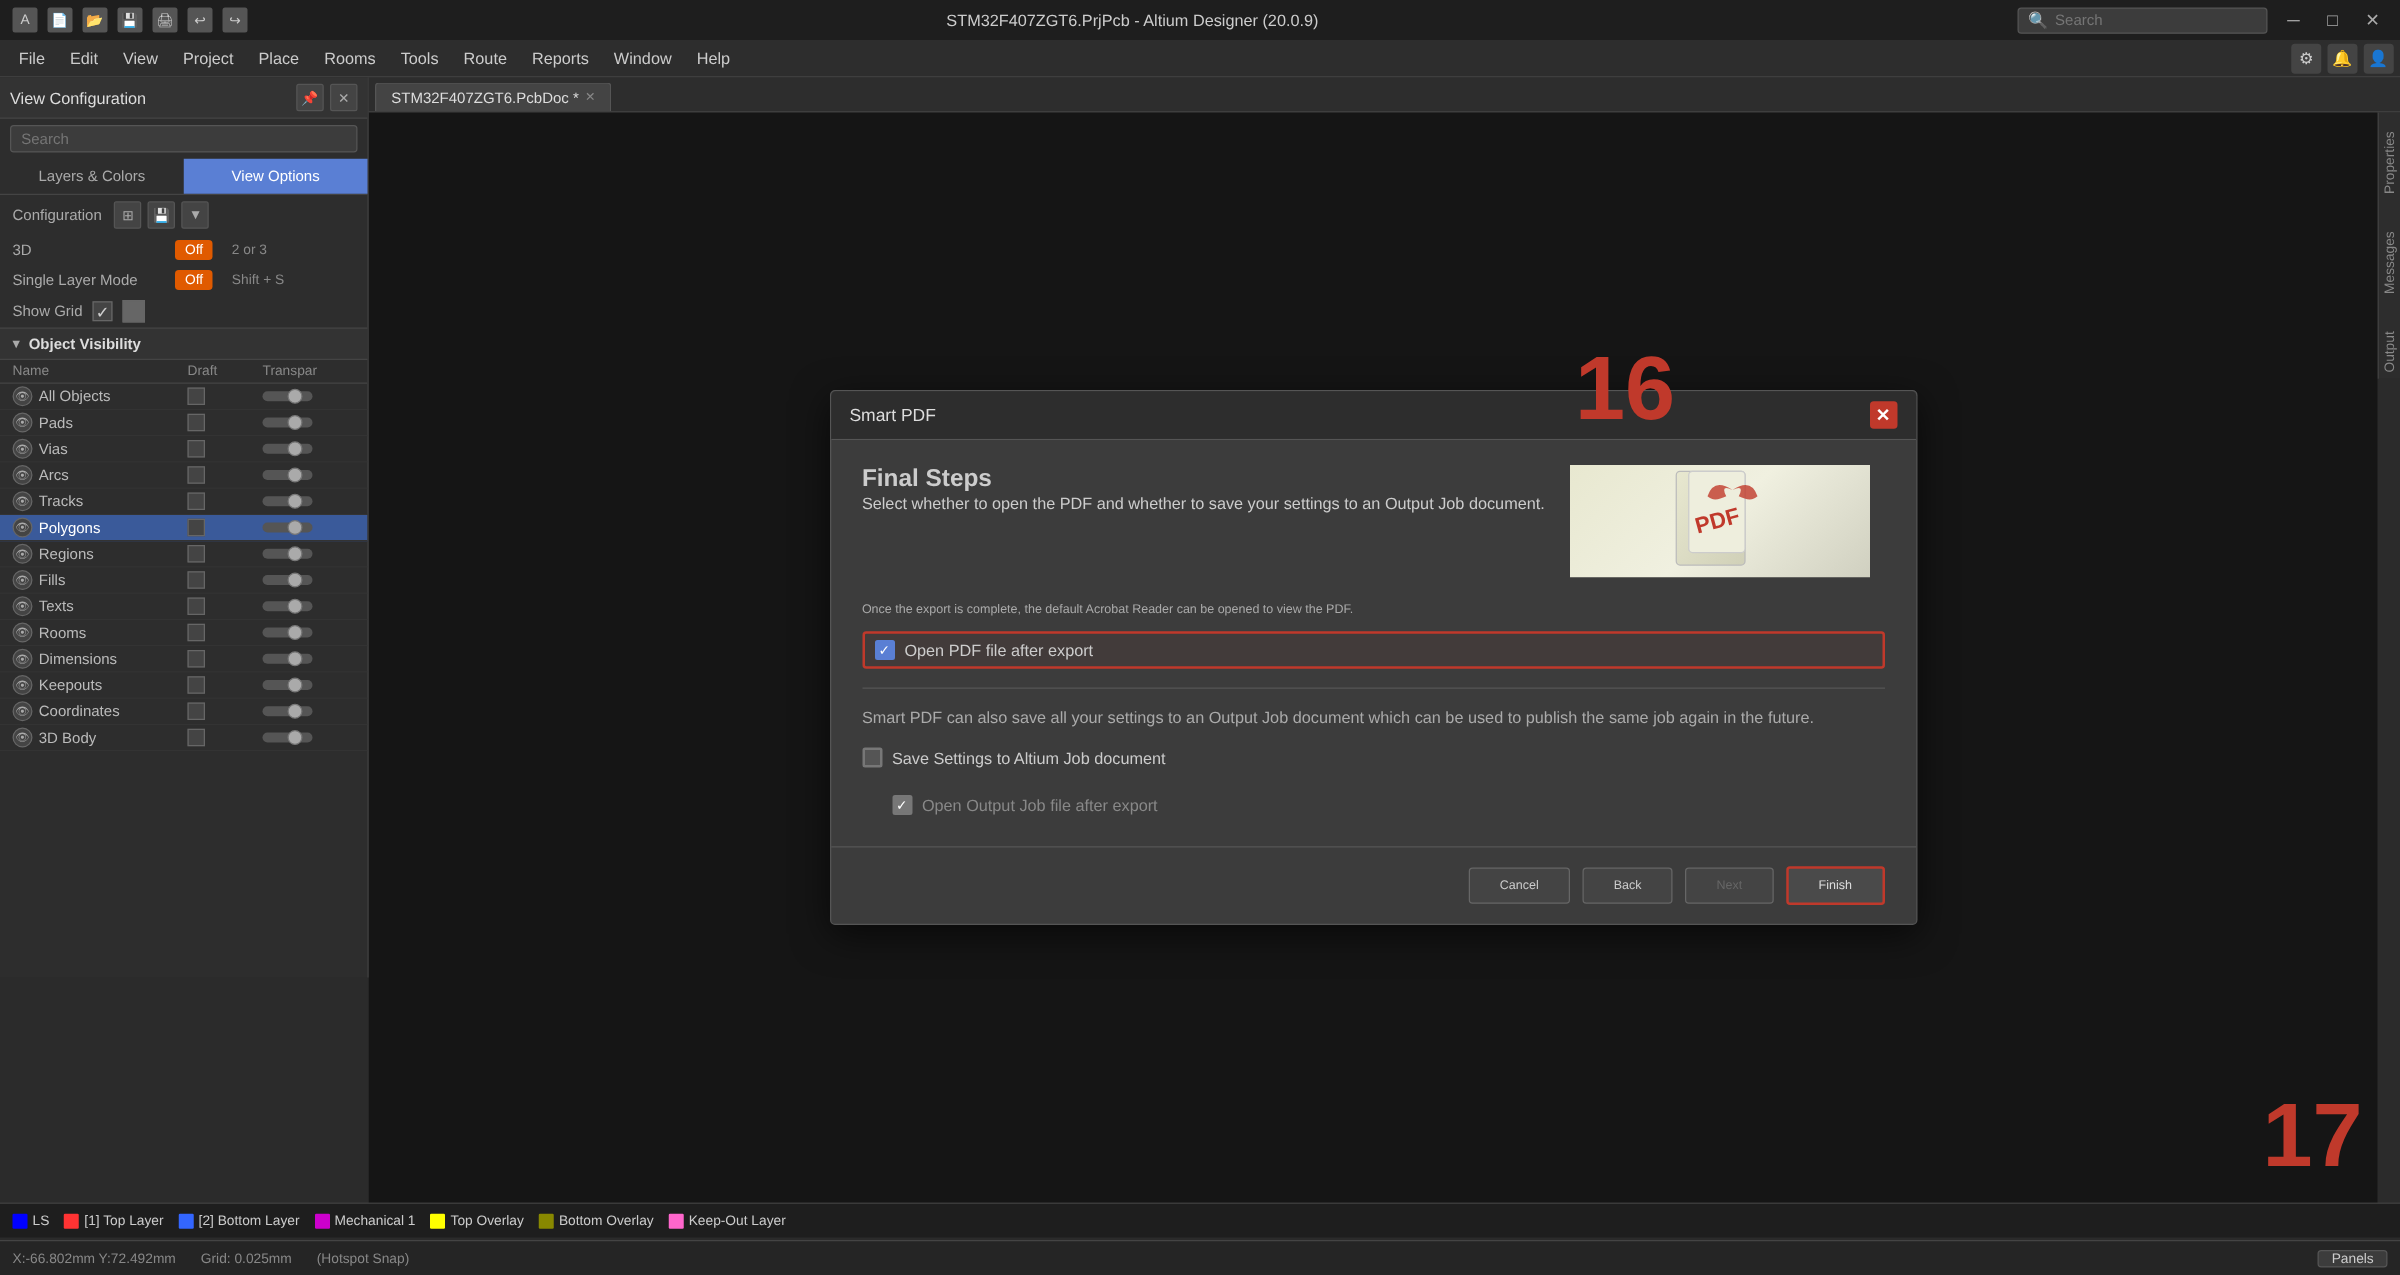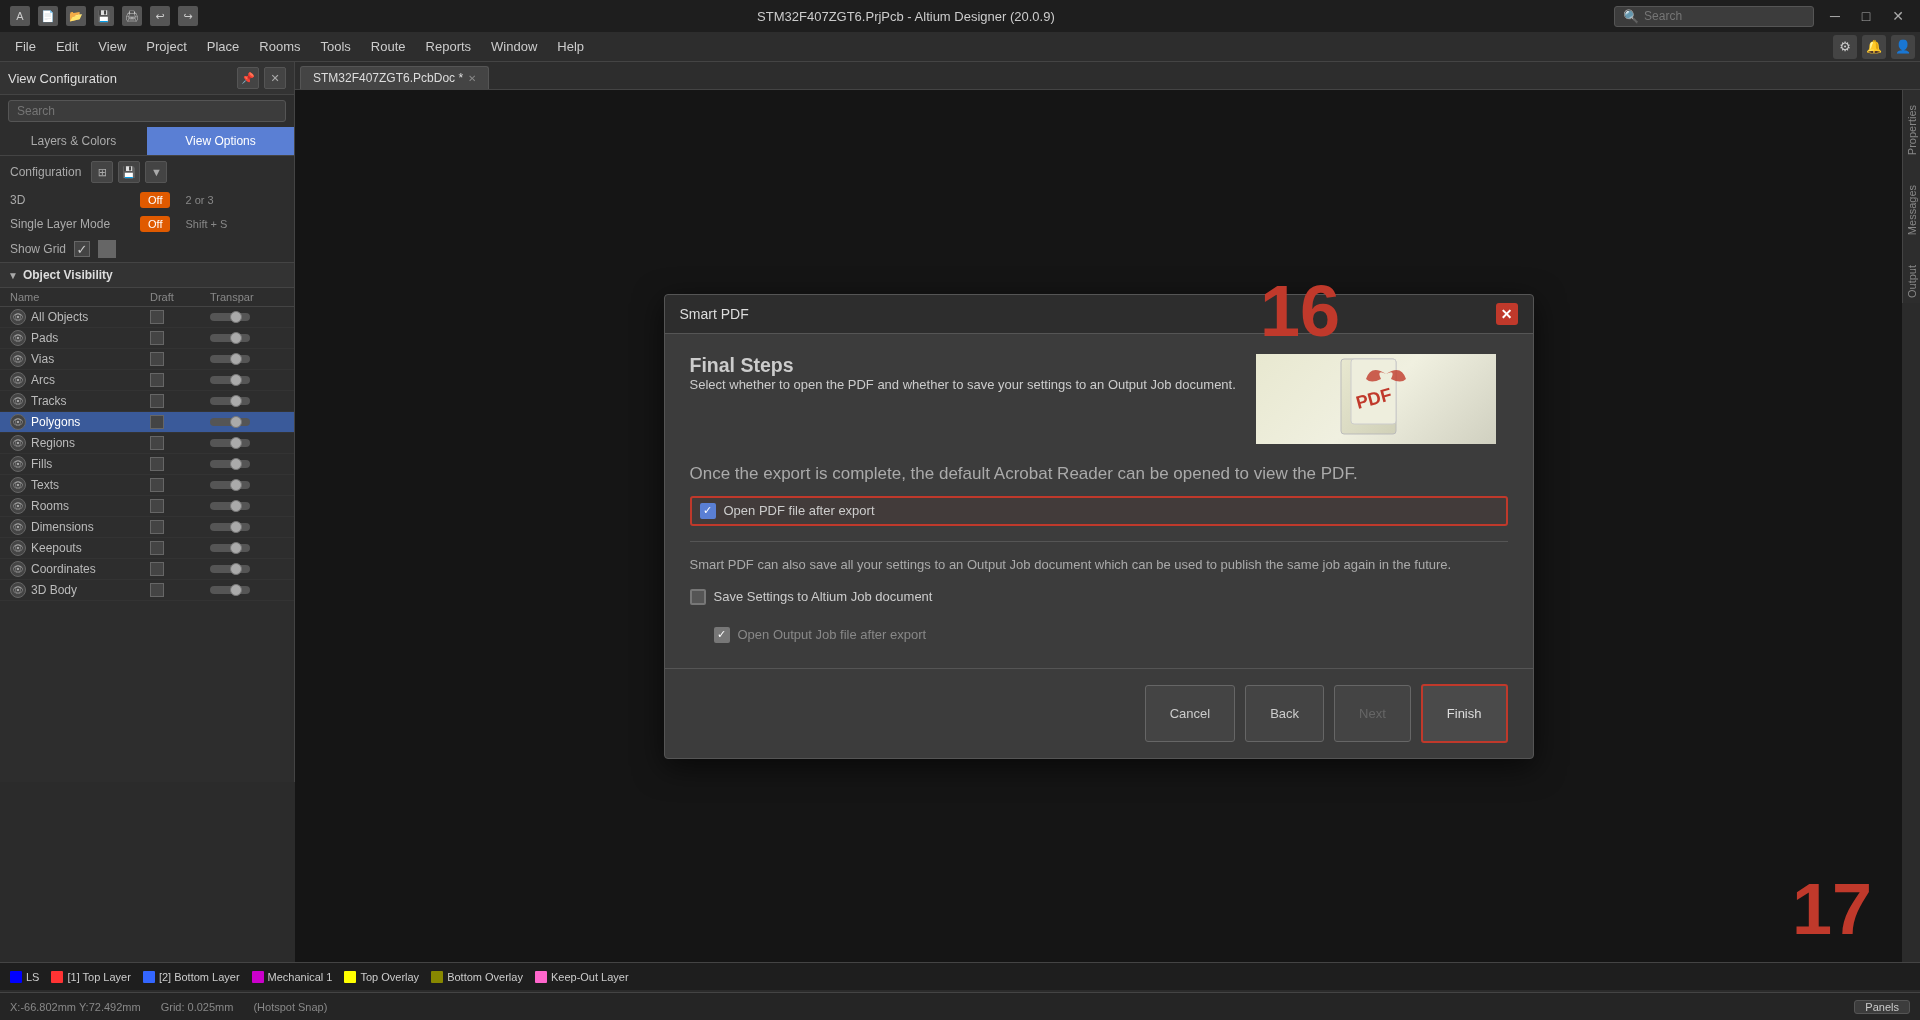--- a/index.html
+++ b/index.html
@@ -106,21 +106,21 @@
 
     .modal-divider { border: none; border-top: 1px solid #555; margin: 15px 0; }
 
     .modal-file-section { margin: 10px 0; }
     .modal-file-label { color: #888; font-size: 12px; margin-bottom: 5px; }
     .modal-file-row { display: flex; align-items: center; gap: 5px; }
     .modal-file-input { flex: 1; background: #555; border: 1px solid #666; border-radius: 3px; padding: 5px 8px; color: #bbb; font-size: 12px; }
     .modal-file-browse { width: 26px; height: 26px; background: #555; border: 1px solid #666; border-radius: 3px; display: flex; align-items: center; justify-content: center; cursor: pointer; color: #aaa; font-size: 11px; }
 
     .modal-footer { display: flex; align-items: center; justify-content: flex-end; padding: 15px 25px; border-top: 1px solid #555; gap: 10px; }
-    .modal-btn { padding: 20px 24px; border-radius: 3px; font-size: 13px; cursor: pointer; border: 1px solid #666; }
+    .modal-btn { padding: 8px 24px; border-radius: 3px; font-size: 10px; cursor: pointer; border: 1px solid #666; }
     .modal-btn.cancel { background: #444; color: #ccc; }
     .modal-btn.back { background: #444; color: #ccc; }
     .modal-btn.next { background: #444; color: #666; cursor: not-allowed; }
     .modal-btn.finish { background: #4a4a4a; color: #ddd; border: 2px solid #c0392b; }
 
     
     .step-num { font-size: 72px; font-weight: bold; color: #c0392b; position: absolute; font-family: Liberation Sans, sans-serif; }
     .step-16 { right: 580px; top: 270px; z-index: 200; }
     .step-17 { right: 30px; bottom: 70px; z-index: 200; }
 
@@ -401,21 +401,21 @@
               <rect x="15" y="5" width="45" height="65" rx="3" fill="#eeeedd" stroke="#ccc" stroke-width="1"></rect>
               <text x="20" y="50" font-size="18" font-weight="bold" fill="#c0392b" transform="rotate(-15, 40, 45)">PDF</text>
 
               <path d="M50 20 Q65 10 70 25 Q65 30 55 25 Q60 15 50 20Z" fill="#c0392b" opacity="0.8"></path>
               <path d="M50 20 Q35 10 30 25 Q35 30 45 25 Q40 15 50 20Z" fill="#c0392b" opacity="0.8"></path>
             </svg>
           </div>
         </div>
       </div>
 
-      <p style="color:#aaa; font-size:17px; margin-bottom:12px;">Once the export is complete, the default Acrobat Reader can be opened to view the PDF.</p>
+      <p style="color:#aaa; font-size:10px; margin-bottom:12px;">Once the export is complete, the default Acrobat Reader can be opened to view the PDF.</p>
 
       <div class="modal-checkbox-row highlighted">
         <div class="modal-checkbox checked"></div>
         <span class="modal-checkbox-label">Open PDF file after export</span>
       </div>
 
       <hr class="modal-divider">
 
       <p style="color:#aaa; font-size:13px; margin-bottom:12px;">Smart PDF can also save all your settings to an Output Job document which can be used to publish the same job again in the future.</p>
 
@@ -434,21 +434,21 @@
     <div class="modal-footer">
       <button class="modal-btn cancel">Cancel</button>
       <button class="modal-btn back">Back</button>
       <button class="modal-btn next">Next</button>
       <button class="modal-btn finish">Finish</button>
     </div>
   </div>
 </div>
 
 <div class="step-num step-16">16</div>
-<div class="step-num step-17" style="position:absolute; right:48px; bottom:70px; font-size:72px; font-weight:bold; color:#c0392b; z-index:200; font-family:Arial,sans-serif;">17</div>
+<div class="step-num step-17" style="position:absolute; right:30px; bottom:70px; font-size:72px; font-weight:bold; color:#c0392b; z-index:200; font-family:Arial,sans-serif;">17</div>
 
 <div class="layer-bar">
   <div class="layer-item">
     <div class="layer-color" style="background:#0000ff;"></div>
     <span class="layer-name">LS</span>
   </div>
   <div class="layer-item">
     <div class="layer-color" style="background:#ff3333;"></div>
     <span class="layer-name">[1] Top Layer</span>
   </div>

